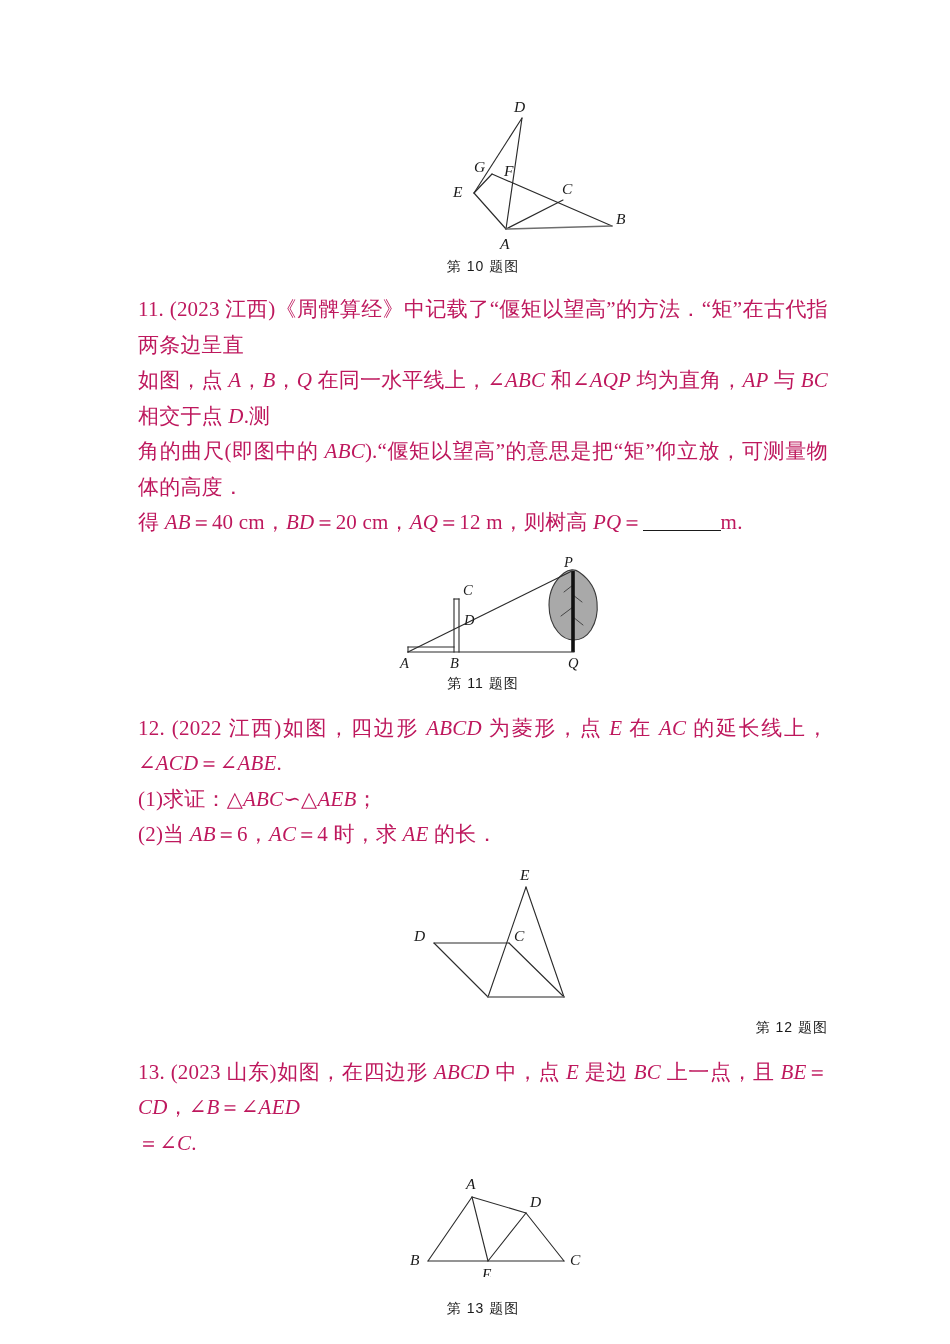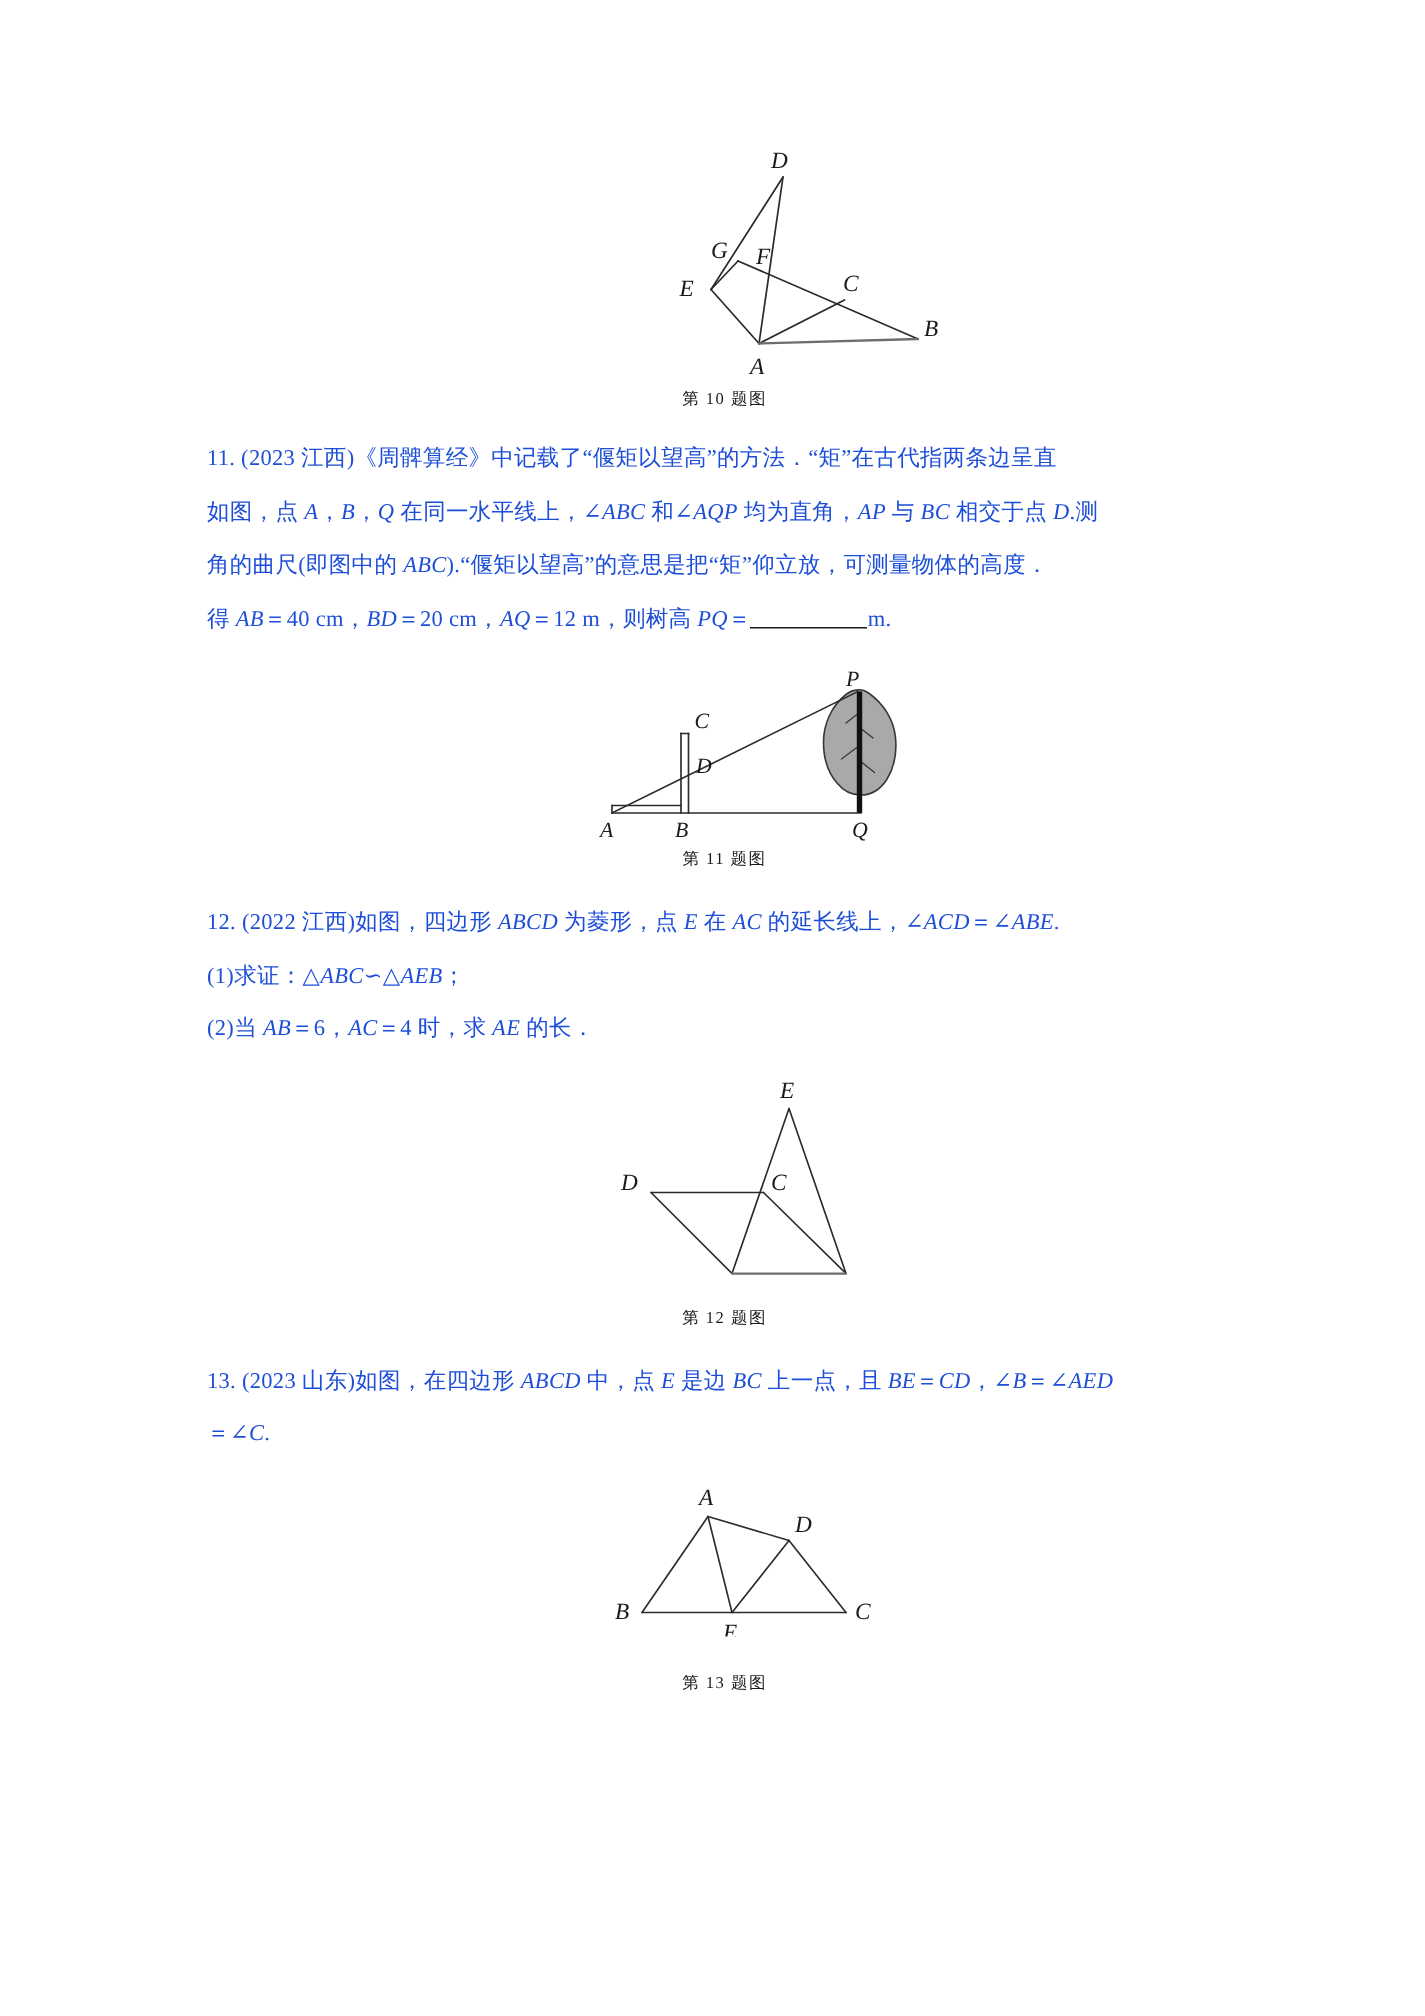--- a/index.html
+++ b/index.html
@@ -23,38 +23,38 @@
   }
   .content {
     position: absolute;
     left: 138px;
     top: 0;
     width: 690px;
   }
 
   
   .para {
-    font-size: 15px;
+    font-size: 21px;
     line-height: 35.5px;
     text-align: justify;
     text-justify: inter-character;
     letter-spacing: 0.2px;
-    color: #1d4ed8;
+    color: #be185d;
   }
   .it {
     font-style: italic;
     font-family: "Liberation Serif", "DejaVu Serif", serif;
   }
 
   .caption {
-    font-size: 11px;
+    font-size: 14px;
     text-align: center;
     color: #1a1a1a;
     letter-spacing: 1px;
-    font-family: Liberation Serif, serif;
+    font-family: Liberation Sans, sans-serif;
   }
 
   
   .figwrap {
     position: relative;
     width: 100%;
   }
   .fig {
     display: block;
     margin: 0 auto;
@@ -182,21 +182,21 @@
         </g>
         <g font-family="'Liberation Serif', serif" font-style="italic" font-size="15.5" fill="#1a1a1a">
           <text x="124" y="15">E</text>
           <text x="18" y="76">D</text>
           <text x="118" y="76">C</text>
           <text x="86" y="152">A</text>
           <text x="164" y="152">B</text>
         </g>
       </svg>
     </div>
-    <div class="caption" style="margin-top:14px;">第 12 题图</div>
+    <div class="caption" style="margin-top:14px;text-align:right;">第 12 题图</div>
 
     <div class="para" style="margin-top:18px;">
       <div>13. (2023 山东)如图，在四边形 <span class="it">ABCD</span> 中，点 <span class="it">E</span> 是边 <span class="it">BC</span> 上一点，且 <span class="it">BE</span>＝<span class="it">CD</span>，<span>∠</span><span class="it">B</span>＝<span>∠</span><span class="it">AED</span></div>
       <div class="nojust">＝<span>∠</span><span class="it">C</span>.</div>
     </div>
 
     <div class="figwrap" style="height:110px; margin-top:8px;">
       <svg class="fig" width="230" height="108" viewBox="0 0 230 108" style="margin-left:258px;">
         <g stroke="#2b2b2b" fill="none" stroke-width="1.1" stroke-linecap="round">
 

